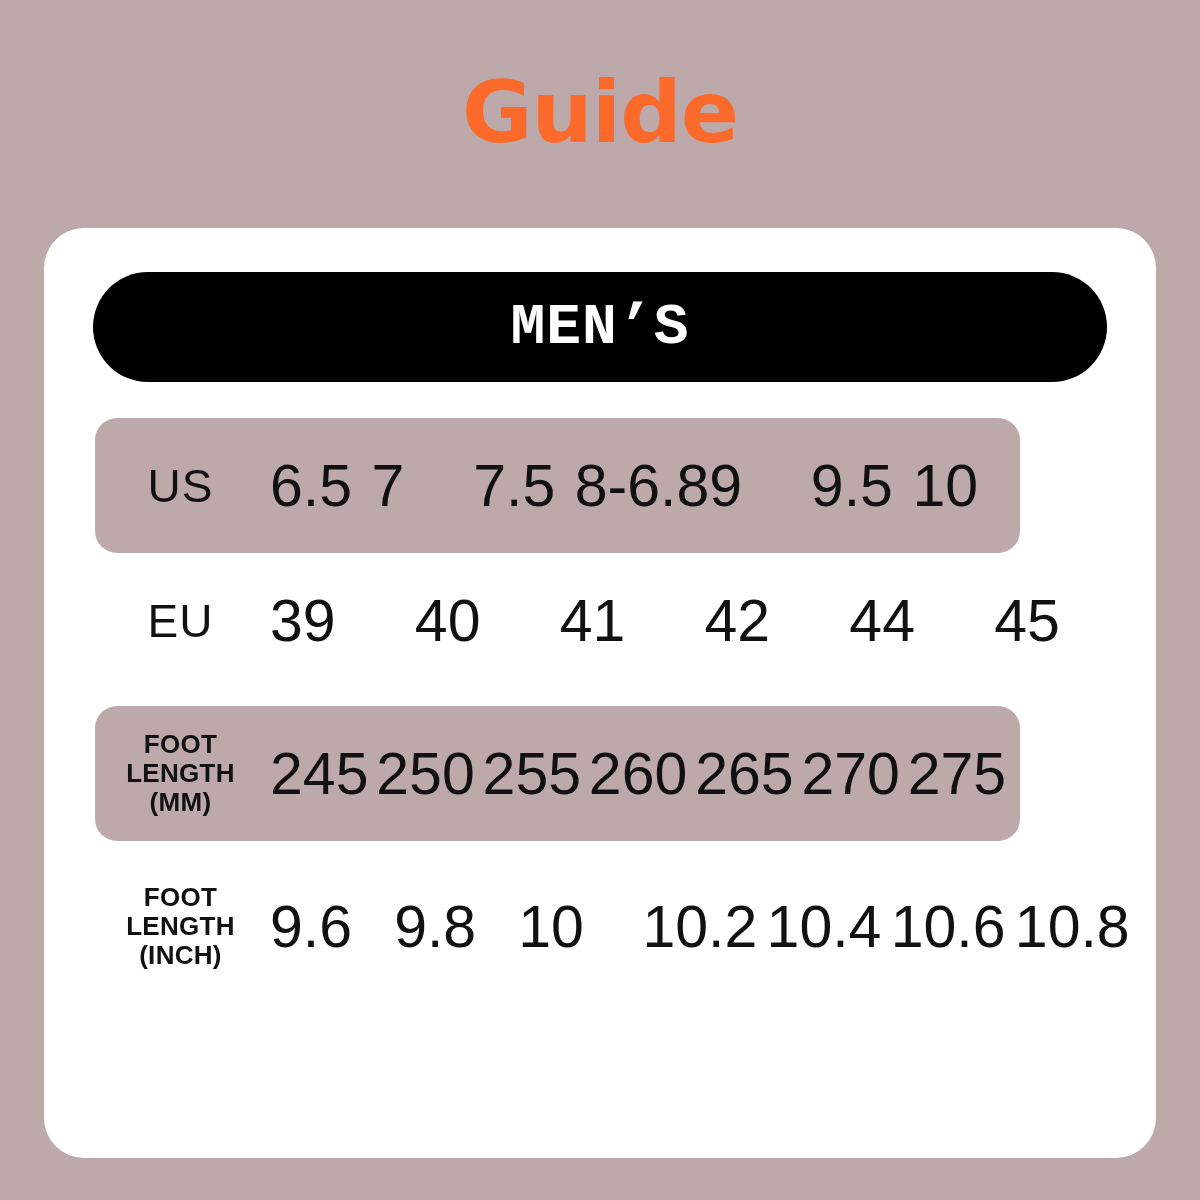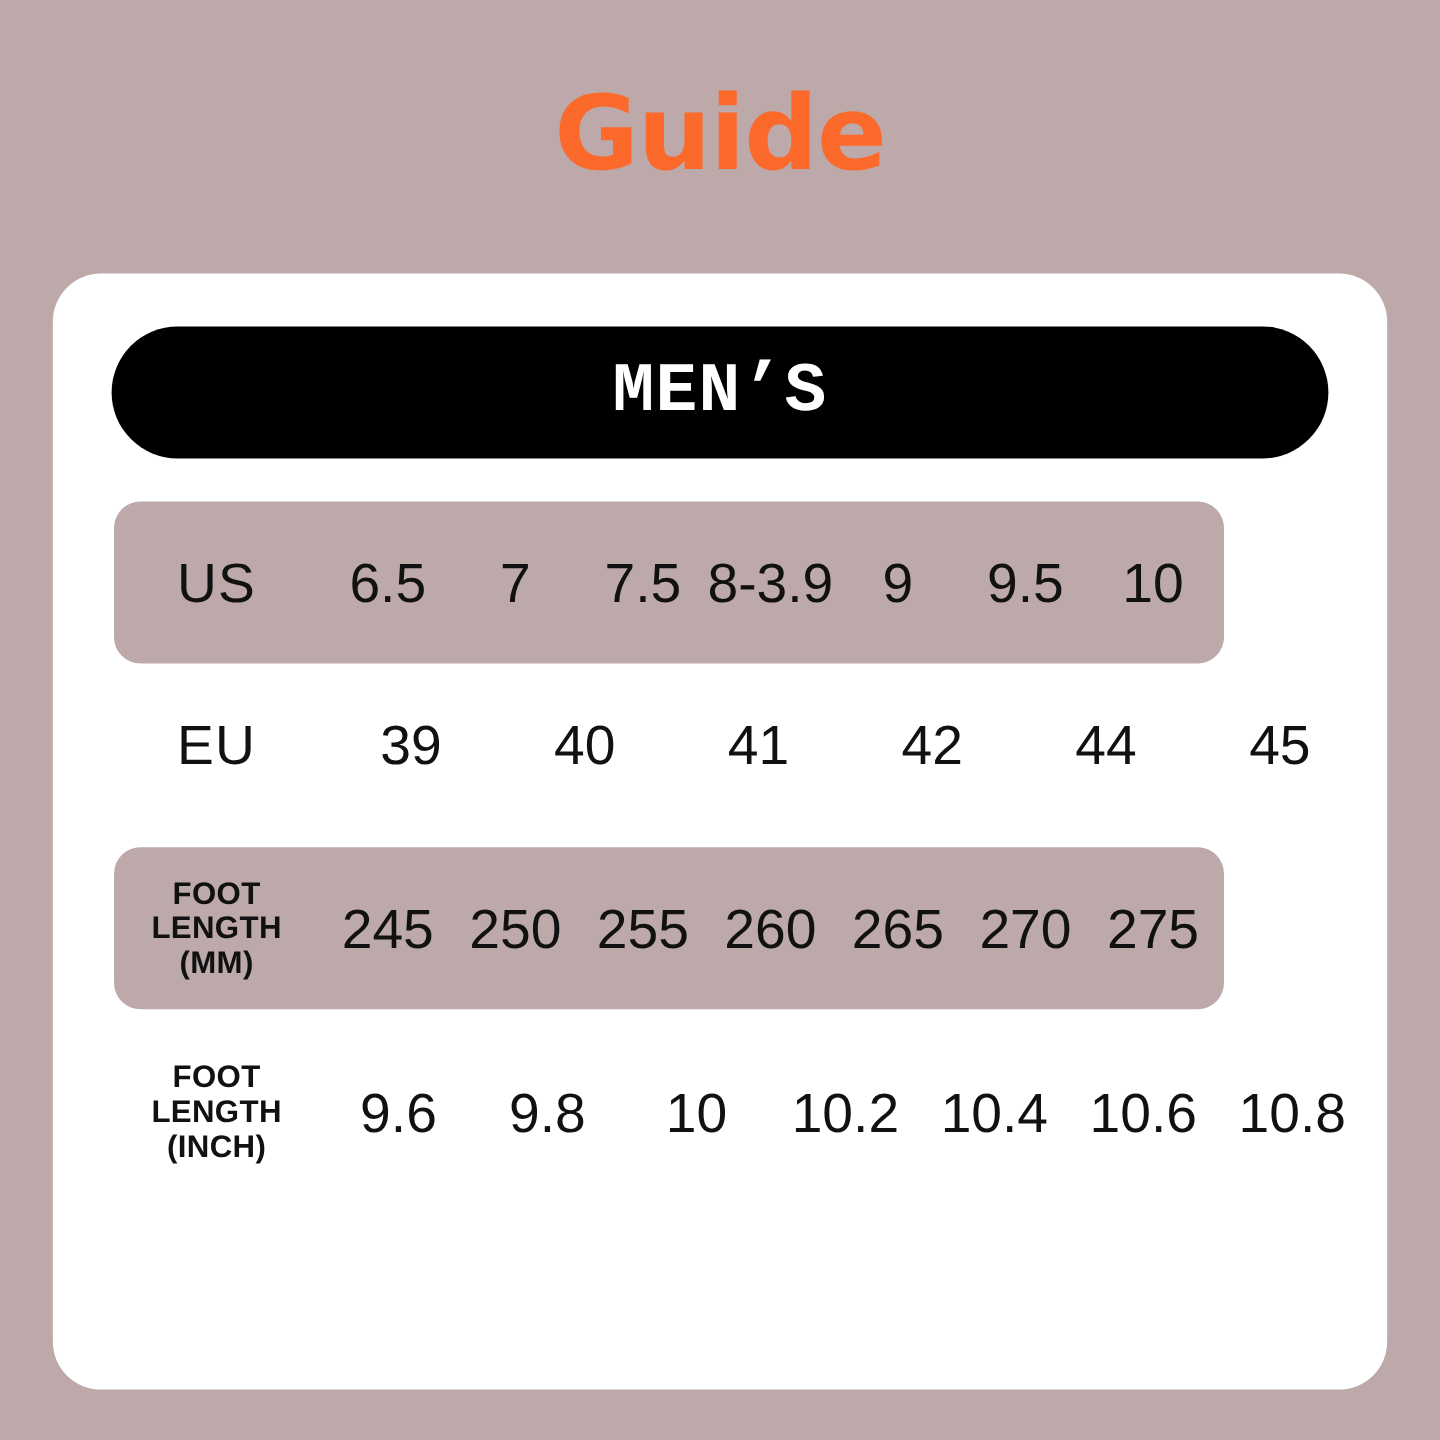--- a/index.html
+++ b/index.html
@@ -107,22 +107,22 @@
   }
   .cells {
     flex: 1 1 auto;
     display: flex;
     align-items: center;
     justify-content: space-between;
     padding-right: 6px;
   }
   .cell {
     flex: 1 1 0;
-    text-align: center;
-    font-size: 46px;
+    text-align: left;
+    font-size: 59px;
     color: #111111;
     font-weight: 400;
     white-space: nowrap;
   }
   .row.gap-before {
     margin-top: 18px;
   }
 </style>
 </head>
 <body>
@@ -140,21 +140,21 @@
     <div class="rows">
 
       <div class="row shaded">
         <div class="rowhead">
           <span class="big">US</span>
         </div>
         <div class="cells">
           <div class="cell">6.5</div>
           <div class="cell">7</div>
           <div class="cell">7.5</div>
-          <div class="cell">8-3.9</div>
+          <div class="cell">8-6.8</div>
           <div class="cell">9</div>
           <div class="cell">9.5</div>
           <div class="cell">10</div>
         </div>
       </div>
 
       <div class="row plain">
         <div class="rowhead">
           <span class="big">EU</span>
         </div>

